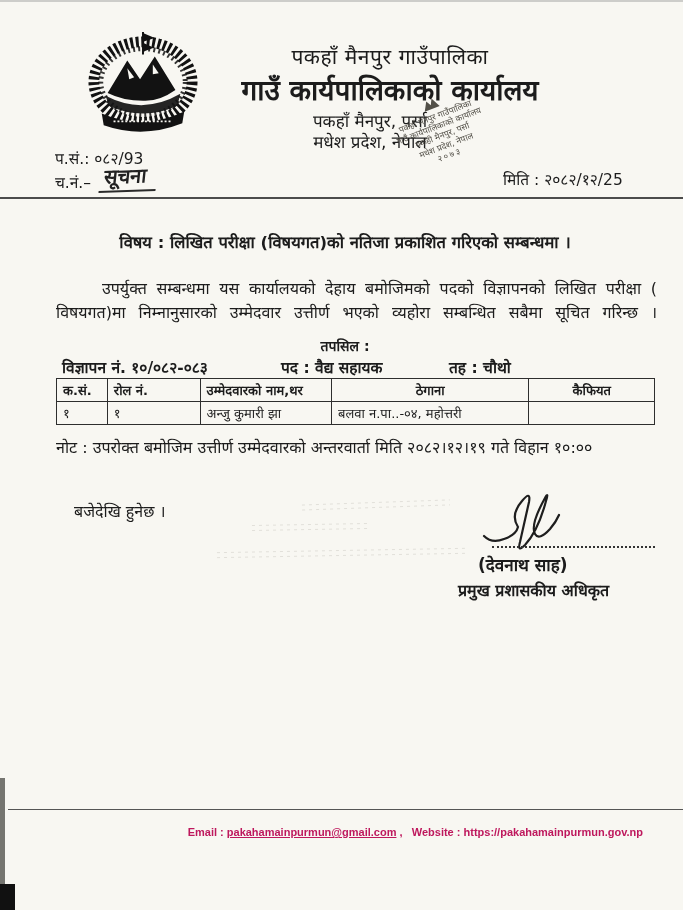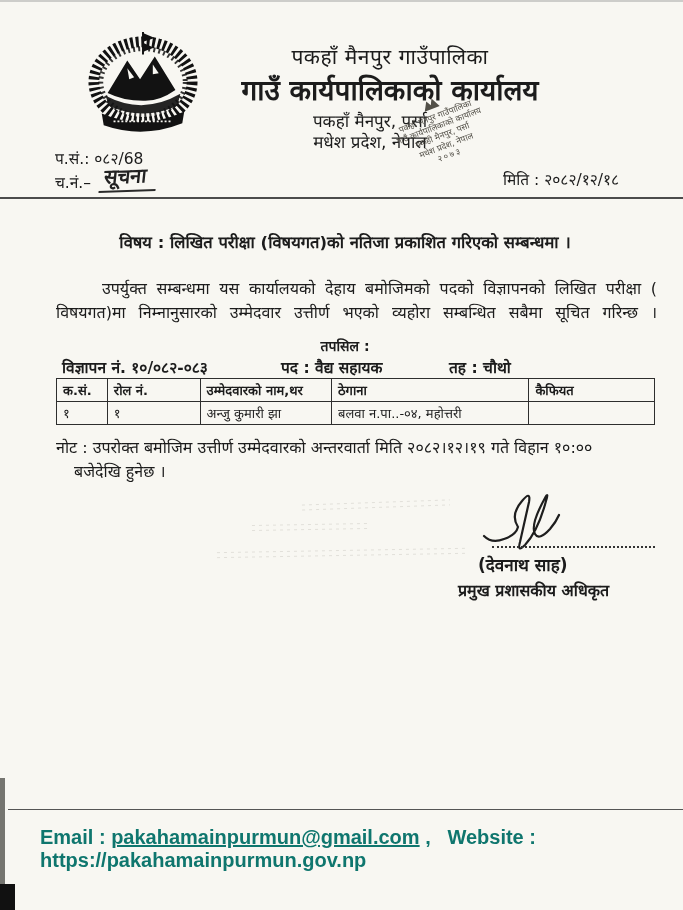--- a/index.html
+++ b/index.html
@@ -52,43 +52,43 @@
   .ad-no{left:62px;top:356px;font-weight:bold;font-size:15.5px;}
   .ad-post{left:281px;top:356px;font-weight:bold;font-size:15.5px;}
   .ad-level{left:449px;top:356px;font-weight:bold;font-size:15.5px;}
   
   .result-table{left:56px;top:378px;width:599px;border-collapse:collapse;font-size:13px;}
   .result-table td,.result-table th{
     border:1.6px solid #2e2e2e;padding:1px 6px;height:20px;
     font-weight:normal;text-align:left;vertical-align:middle;
   }
   .result-table th{font-weight:bold;}
-  .result-table .c{text-align:left;}
+  .result-table .c{text-align:center;}
   
   .note{left:56px;top:436px;width:602px;font-size:16px;line-height:1.5;}
-  .note .l2{padding-left:18px;}
+  .note .l2{padding-left:18px;margin-top:40px;}
   
   .smudge{
     background-image:radial-gradient(#6f6a5e 1px, transparent 1.4px);
     background-size:7px 5px;opacity:.16;filter:blur(.4px);
   }
   .smudge1{left:300px;top:500px;width:150px;height:12px;transform:rotate(-2deg);}
   .smudge2{left:250px;top:522px;width:120px;height:10px;transform:rotate(-1deg);}
   .smudge3{left:215px;top:548px;width:250px;height:12px;transform:rotate(-1deg);}
   
   .sig-scribble{left:478px;top:482px;width:115px;height:72px;}
   .sig-dots{left:492px;top:536px;width:163px;border-bottom:2.5px dotted #333;height:10px;}
   .sig-name{left:478px;top:553px;font-weight:bold;font-size:17px;}
   .sig-title{left:458px;top:579px;font-weight:bold;font-size:16px;}
   
   .foot-rule{left:8px;top:809px;width:675px;border-top:1.6px solid #555;}
   .footer{
-    left:40px;top:826px;width:603px;text-align:left;
+    left:40px;top:826px;width:603px;text-align:right;
     font-family:"Liberation Sans","DejaVu Sans",sans-serif;
-    font-size:20px;color:#0f766e;font-weight:bold;
+    font-size:11px;color:#be185d;font-weight:bold;
   }
   .footer .email{text-decoration:underline;}
 </style>
 </head>
 <body>
 
 <div class="page">
 
   <div class="abs top-edge"></div>
   <div class="abs left-strip"></div>
@@ -116,24 +116,24 @@
     <svg class="mini-emblem" viewBox="0 0 20 14">
       <path d="M2,12 L7,3 L10,8 L13,2 L18,12 Z" fill="#45423a"></path>
     </svg>
     <div>पकहाँ मैनपुर गाउँपालिका</div>
     <div>गाउँ कार्यपालिकाको कार्यालय</div>
     <div>पकही मैनपुर, पर्सा</div>
     <div>मधेश प्रदेश, नेपाल</div>
     <div class="yr">२०७३</div>
   </div>
 
-  <div class="abs ps">प.सं.: ०८२/68</div>
+  <div class="abs ps">प.सं.: ०८२/93</div>
   <div class="abs cn">च.नं.–</div>
   <div class="abs cn-hand">सूचना</div>
-  <div class="abs miti">मिति : २०८२/१२/१८</div>
+  <div class="abs miti">मिति : २०८२/१२/25</div>
   <div class="abs head-rule"></div>
 
   <div class="abs subject">विषय : लिखित परीक्षा (विषयगत)को नतिजा प्रकाशित गरिएको सम्बन्धमा ।</div>
 
   <div class="abs body-par">
     <div class="body-l1">उपर्युक्त सम्बन्धमा यस कार्यालयको देहाय बमोजिमको पदको विज्ञापनको लिखित परीक्षा (</div>
     <div class="body-l2">विषयगत)मा निम्नानुसारको उम्मेदवार उत्तीर्ण भएको व्यहोरा सम्बन्धित सबैमा सूचित गरिन्छ ।</div>
   </div>
 
   <div class="abs tapasil">तपसिल :</div>

